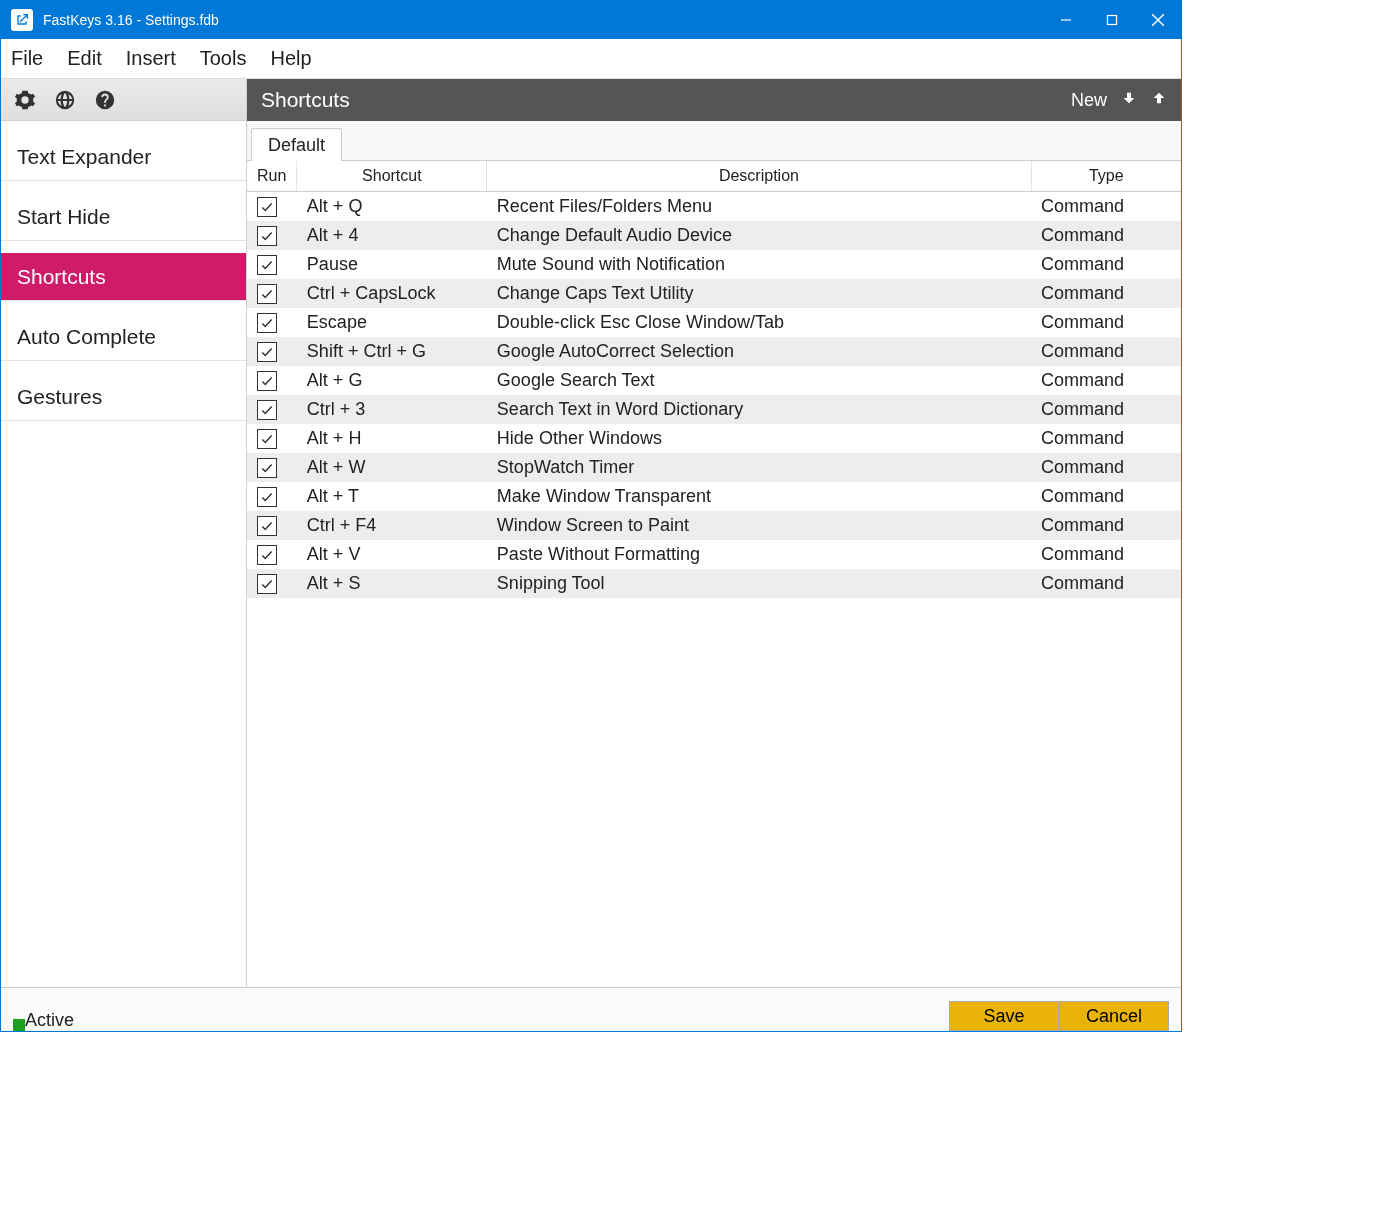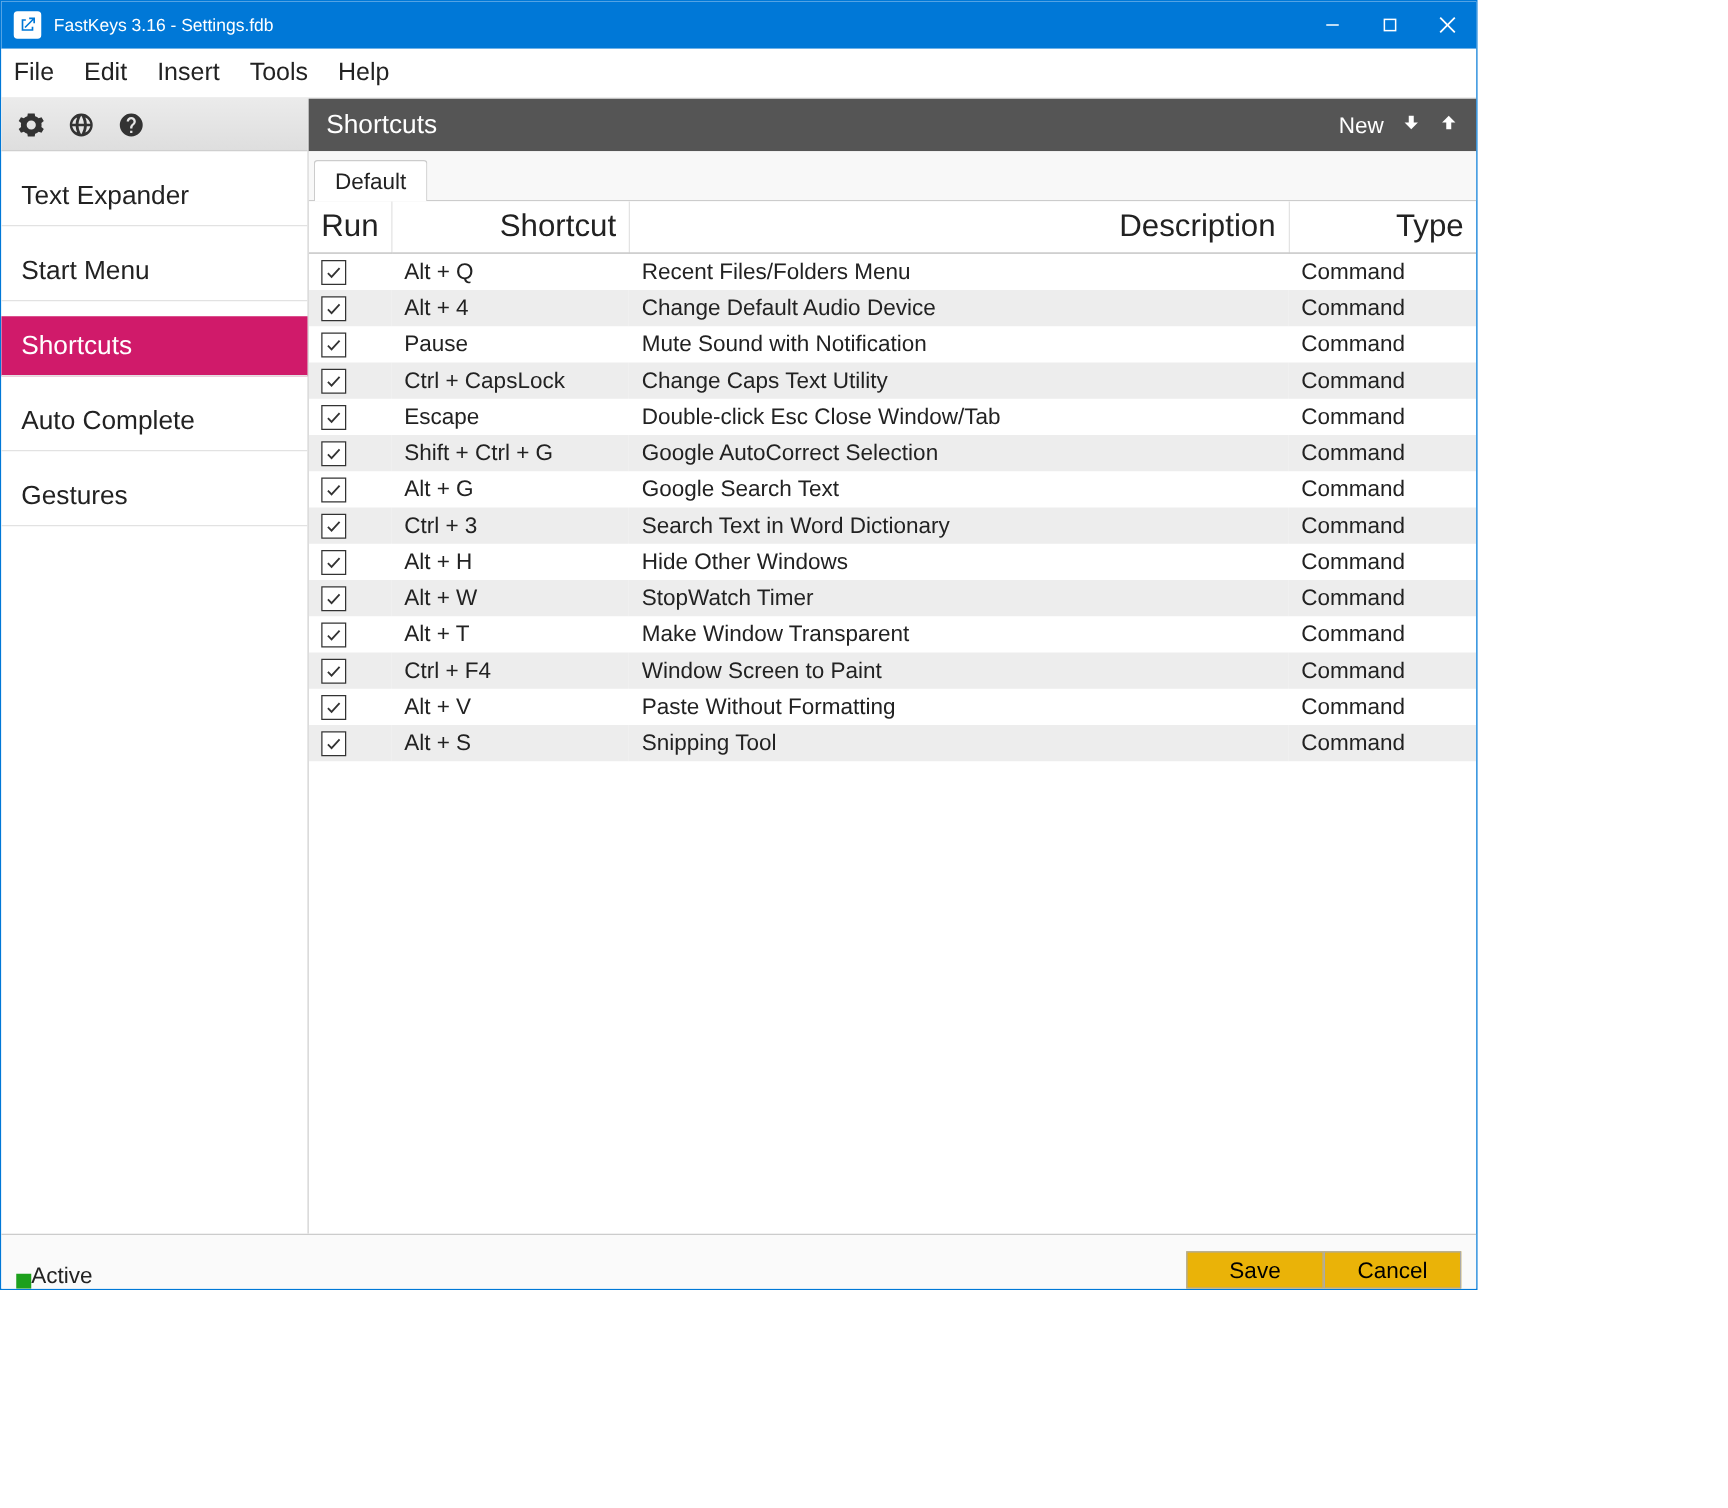--- a/index.html
+++ b/index.html
@@ -139,26 +139,26 @@
     top:1px;
   }
 
   .table-wrap { flex:1; overflow:auto; }
   table.shortcuts {
     width:100%;
     border-collapse:collapse;
     font-size:18px;
   }
   table.shortcuts th {
-    text-align:right;
+    text-align:center;
     font-weight:400;
     padding:6px 10px;
     border-bottom:1px solid #ccc;
     border-right:1px solid #e3e3e3;
-    font-size:25px;
+    font-size:16px;
     background:#fff;
   }
   table.shortcuts th:last-child { border-right:none; }
   table.shortcuts td {
     padding:4px 10px;
     height:28px;
     vertical-align:middle;
   }
   table.shortcuts tbody tr:nth-child(even) td { background:#ededed; }
 
@@ -250,21 +250,21 @@
       <span class="ic">
         <svg viewBox="0 0 24 24">
             <path d="M12 2a10 10 0 1 0 .01 20.01A10 10 0 0 0 12 2zm1 17h-2v-2h2v2zm2.07-7.75-.9.92C13.45 12.9 13 13.5 13 15h-2v-.5c0-1.1.45-2.1 1.17-2.83l1.24-1.26c.37-.36.59-.86.59-1.41 0-1.1-.9-2-2-2s-2 .9-2 2H8a4 4 0 1 1 8 0c0 .88-.36 1.68-.93 2.25z"></path>
           </svg>
       </span>
     </div>
     <div class="nav-item">
         <span>Text Expander</span>
       </div>
     <div class="nav-item">
-        <span>Start Menu</span>
+        <span>Start Hide</span>
       </div>
     <div class="nav-item active">
         <span>Shortcuts</span>
       </div>
     <div class="nav-item">
         <span>Auto Complete</span>
       </div>
     <div class="nav-item">
         <span>Gestures</span>
       </div>

